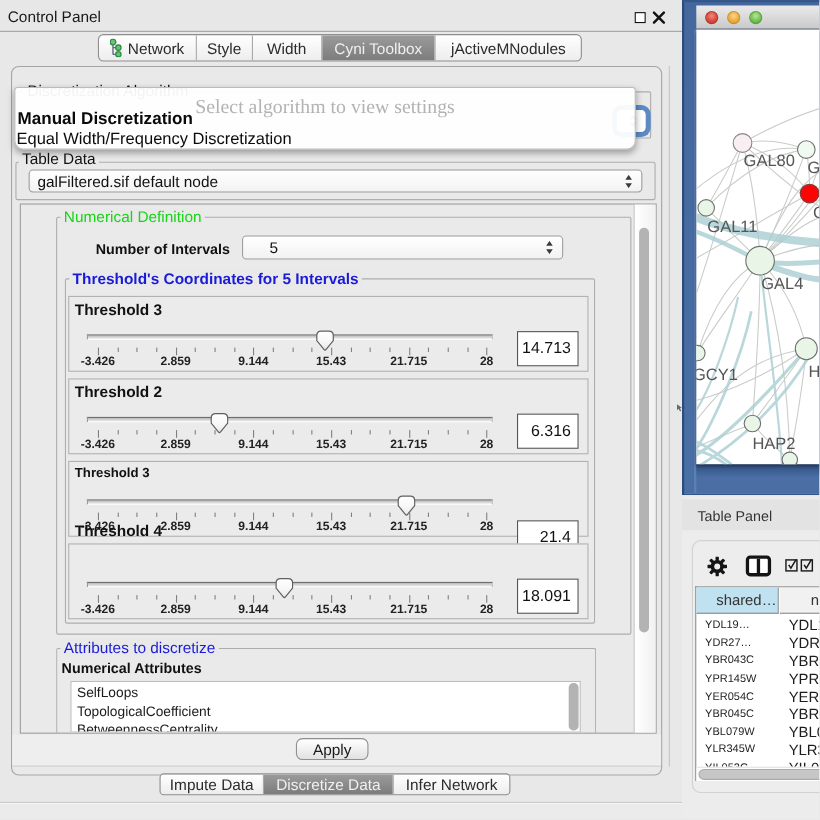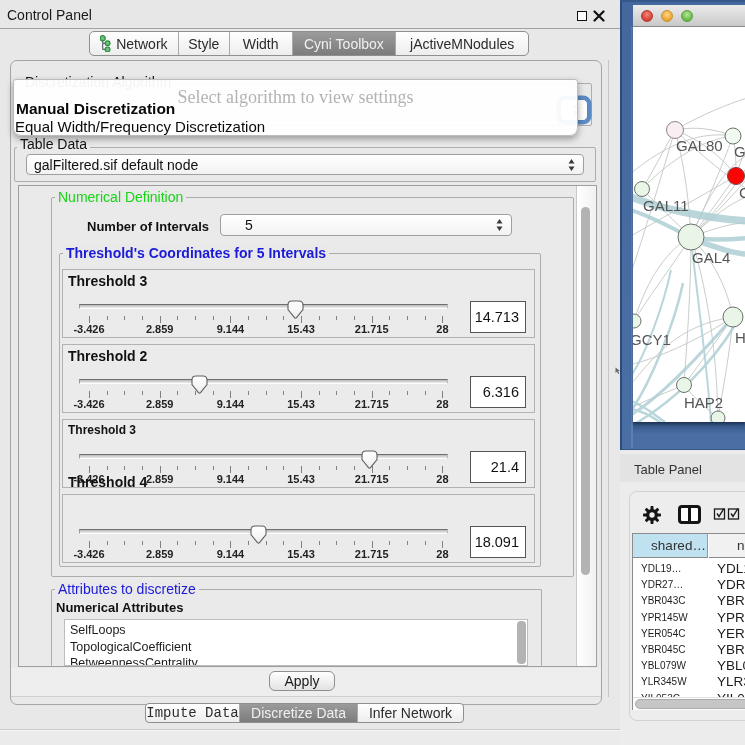--- a/index.html
+++ b/index.html
@@ -201,21 +201,21 @@
     <svg class="abs" style="left:361.0px;top:450px;" width="17" height="20" viewBox="0 0 17 20">
     <path d="M1 5 Q1 1 5 1 L12 1 Q16 1 16 5 L16 9.6 L9.5 17.6 Q8.5 18.8 7.5 17.6 L1 9.6 Z" fill="url(#g3)" stroke="#606060" stroke-width="1.1"></path>
     <defs>
         <linearGradient id="g3" x1="0" y1="0" x2="0" y2="1">
       <stop offset="0" stop-color="#ffffff"></stop>
           <stop offset="0.55" stop-color="#f7f7f7"></stop>
           <stop offset="1" stop-color="#e9e9e9"></stop>
     </linearGradient>
       </defs>
     </svg>
-    <div class="vbox" style="left:470px;top:451px;width:56px;height:32px;">21.4</div>
+    <div class="vbox" style="left:470px;top:473px;width:56px;height:32px;">21.4</div>
     <div class="abs" style="left:62px;top:494px;width:473px;height:69px;border:1px solid #b2b2b2;background:#ebebeb;"></div>
     <div class="abs bold" style="left:68px;top:474px;font-size:14px;color:#111;">Threshold 4</div>
     <div class="abs" style="left:79px;top:529px;width:369px;height:5px;border-top:1px solid #6f6f6f;border-left:1px solid #9a9a9a;border-right:1px solid #bbb;border-bottom:1px solid #fdfdfd;background:linear-gradient(#b9b9b9,#ededed);"></div>
     <div class="abs" style="left:89.0px;top:541px;width:1px;height:7px;background:#808080;"></div>
     <div class="abs" style="left:106.7px;top:541px;width:1px;height:4px;background:#808080;"></div>
     <div class="abs" style="left:124.3px;top:541px;width:1px;height:4px;background:#808080;"></div>
     <div class="abs" style="left:142.0px;top:541px;width:1px;height:4px;background:#808080;"></div>
     <div class="abs" style="left:159.7px;top:541px;width:1px;height:7px;background:#808080;"></div>
     <div class="abs" style="left:177.4px;top:541px;width:1px;height:4px;background:#808080;"></div>
     <div class="abs" style="left:195.0px;top:541px;width:1px;height:4px;background:#808080;"></div>
@@ -257,21 +257,21 @@
 <div class="abs bold" style="left:56px;top:600px;font-size:13px;color:#111;">Numerical Attributes</div>
 
 <div class="abs" style="left:64px;top:619px;width:464px;height:47px;background:#fff;border:1px solid #bdbdbd;overflow:hidden;">
   <div style="font-size:12.5px;color:#1c1c1c;padding:2px 0 0 5px;line-height:16.5px;">SelfLoops<br>TopologicalCoefficient<br>BetweennessCentrality</div>
 </div>
 <div class="abs" style="left:517px;top:621px;width:9px;height:43px;background:#b3b3b3;border-radius:4px;"></div>
 
 <div class="abs" style="left:269px;top:671px;width:66px;height:20px;border:1px solid #8f8f8f;border-radius:6px;background:linear-gradient(#ffffff,#e2e2e2);font-size:14px;color:#1a1a1a;display:flex;align-items:center;justify-content:center;">Apply</div>
 
 <div class="seg" style="left:145px;top:703px;width:319px;height:20px;border-radius:4px;">
-  <div style="width:93px;font-family:Liberation Mono, monospace;">Impute Data</div>
+  <div style="width:93px;">Impute Data</div>
   <div class="sel" style="width:118px;">Discretize Data</div>
   <div style="width:106px;">Infer Network</div>
 </div>
 <div class="abs" style="left:0;top:729px;width:620px;height:1px;background:#c9c9c9;"></div>
 <div class="abs" style="left:0;top:730px;width:620px;height:1px;background:#f6f6f6;"></div>
 <div class="abs" style="left:0;top:731px;width:620px;height:14px;background:#ebebeb;"></div>
 
 <div class="abs" style="left:13px;top:79px;width:565px;height:57px;background:rgba(255,255,255,0.95);border:1px solid #bbbbbb;border-radius:3px 3px 8px 8px;box-shadow:0 3px 7px rgba(0,0,0,0.35);"></div>
 <div class="abs" style="left:13px;top:87px;width:565px;text-align:center;font-size:18px;color:#b3b3b3;font-family:Liberation Serif, serif;">Select algorithm to view settings</div>
 <div class="abs bold" style="left:16px;top:100px;font-size:15.5px;color:#0a0a0a;">Manual Discretization</div>

